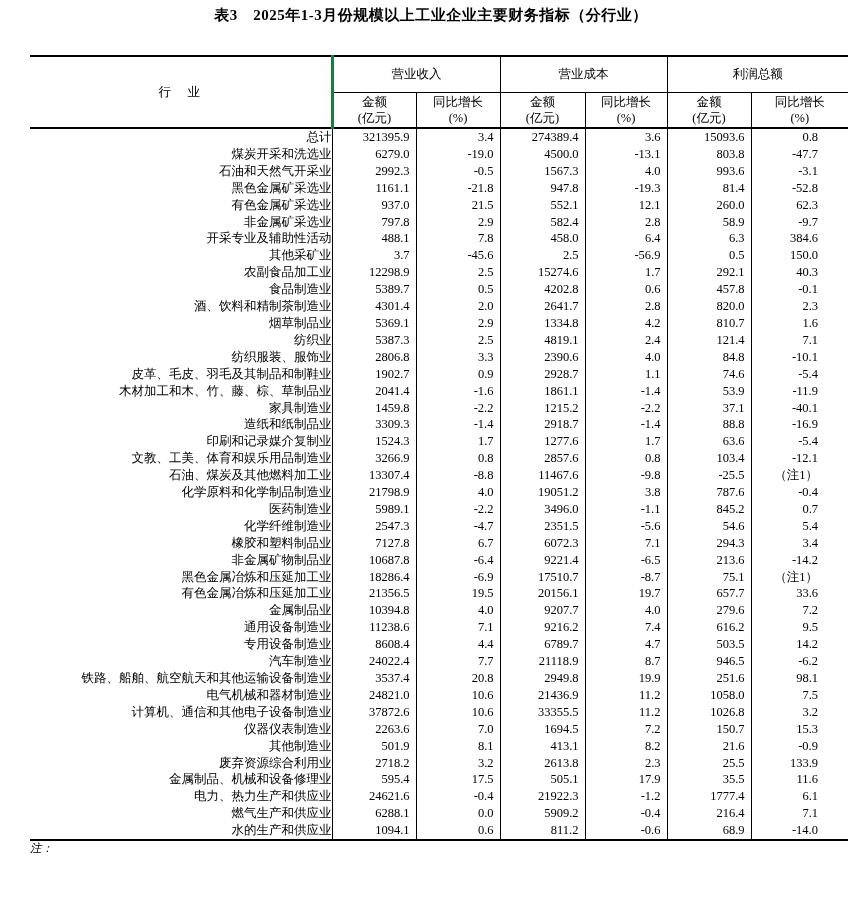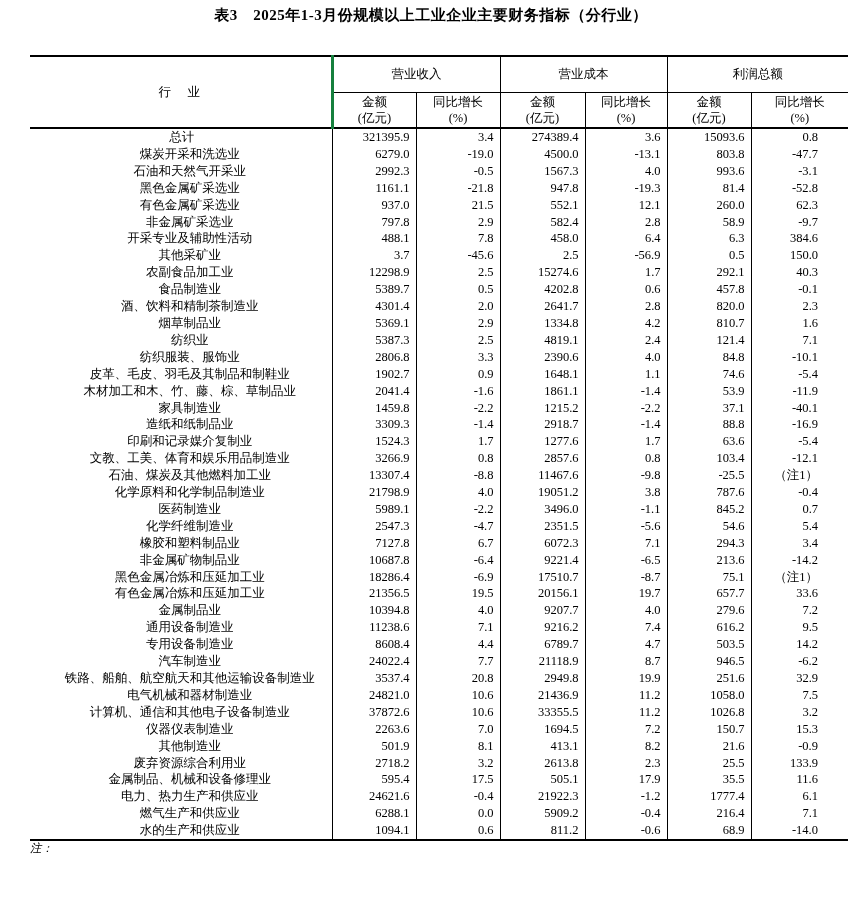--- a/index.html
+++ b/index.html
@@ -24,21 +24,21 @@
   }
   table.fin thead { border-bottom:2px solid #000; }
   table.fin tbody { border-bottom:2px solid #000; }
 
   th { font-weight:normal; font-size:12.5px; padding:0; text-align:center; vertical-align:middle; }
   .h-industry { border-right:3px solid #15803d; letter-spacing:2px; }
   .h-group { border-left:1px solid #000; border-bottom:1px solid #000; height:35px; }
   .h-sub { border-left:1px solid #000; height:34px; line-height:16px; }
 
   td { padding:0; font-size:12.5px; height:16.9px; line-height:16.9px; vertical-align:middle; }
-  td.c-name { text-align:center; padding-left:2px; white-space:nowrap; overflow:hidden;margin-top:44px; }
+  td.c-name { text-align:right; padding-left:2px; white-space:nowrap; overflow:hidden;margin-top:44px; }
   td.c-name.indent { padding-left:18px; }
   td.c-val { text-align:right; padding-right:6px; border-left:1px solid #000; white-space:nowrap; }
   td.c-val.last { padding-right:30px; }
 
   .notes {
     position:absolute; left:30px; top:842px; width:800px;
     font-size:11.5px; line-height:13.5px; font-style:italic;
   }
   .notes div { white-space:nowrap; }
 </style>
@@ -199,21 +199,21 @@
           <td class="c-val">3.3</td>
           <td class="c-val">2390.6</td>
           <td class="c-val">4.0</td>
           <td class="c-val">84.8</td>
           <td class="c-val last">-10.1</td>
         </tr>
         <tr>
           <td class="c-name indent">皮革、毛皮、羽毛及其制品和制鞋业</td>
           <td class="c-val">1902.7</td>
           <td class="c-val">0.9</td>
-          <td class="c-val">1648.1</td>
+          <td class="c-val">2928.7</td>
           <td class="c-val">1.1</td>
           <td class="c-val">74.6</td>
           <td class="c-val last">-5.4</td>
         </tr>
         <tr>
           <td class="c-name indent">木材加工和木、竹、藤、棕、草制品业</td>
           <td class="c-val">2041.4</td>
           <td class="c-val">-1.6</td>
           <td class="c-val">1861.1</td>
           <td class="c-val">-1.4</td>
@@ -364,21 +364,21 @@
           <td class="c-val">946.5</td>
           <td class="c-val last">-6.2</td>
         </tr>
         <tr>
           <td class="c-name indent">铁路、船舶、航空航天和其他运输设备制造业</td>
           <td class="c-val">3537.4</td>
           <td class="c-val">20.8</td>
           <td class="c-val">2949.8</td>
           <td class="c-val">19.9</td>
           <td class="c-val">251.6</td>
-          <td class="c-val last">32.9</td>
+          <td class="c-val last">98.1</td>
         </tr>
         <tr>
           <td class="c-name indent">电气机械和器材制造业</td>
           <td class="c-val">24821.0</td>
           <td class="c-val">10.6</td>
           <td class="c-val">21436.9</td>
           <td class="c-val">11.2</td>
           <td class="c-val">1058.0</td>
           <td class="c-val last">7.5</td>
         </tr>

